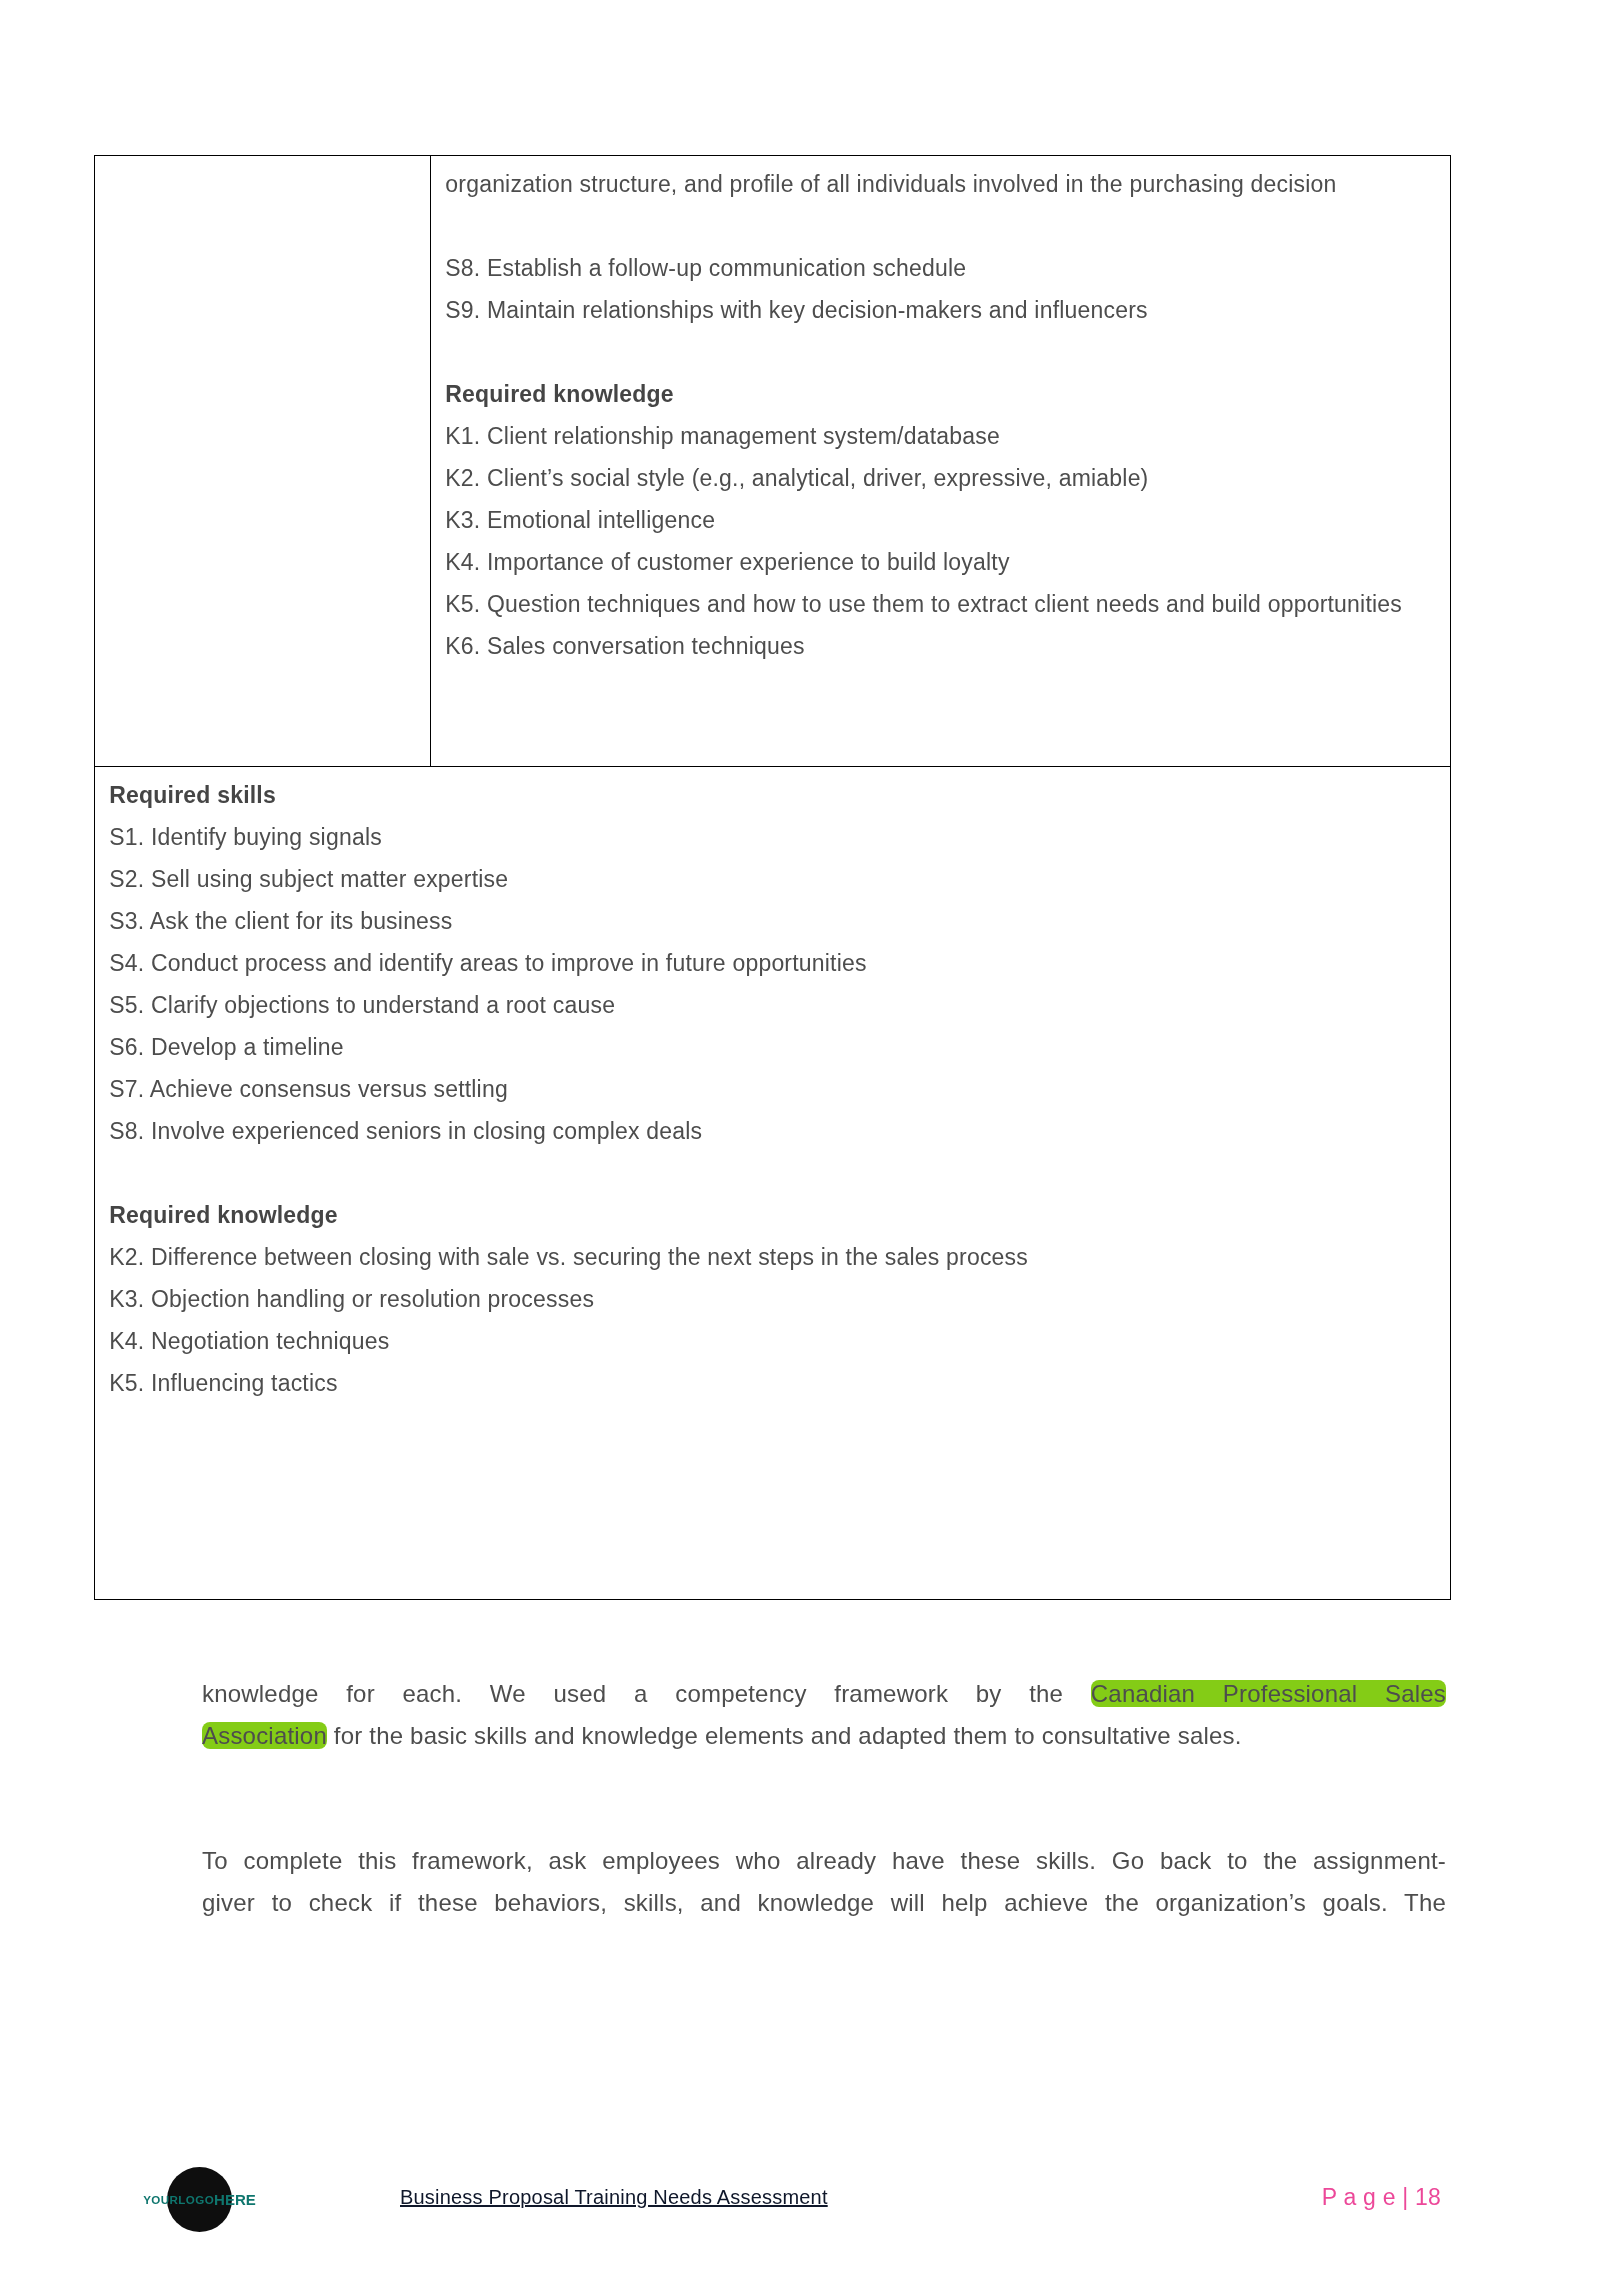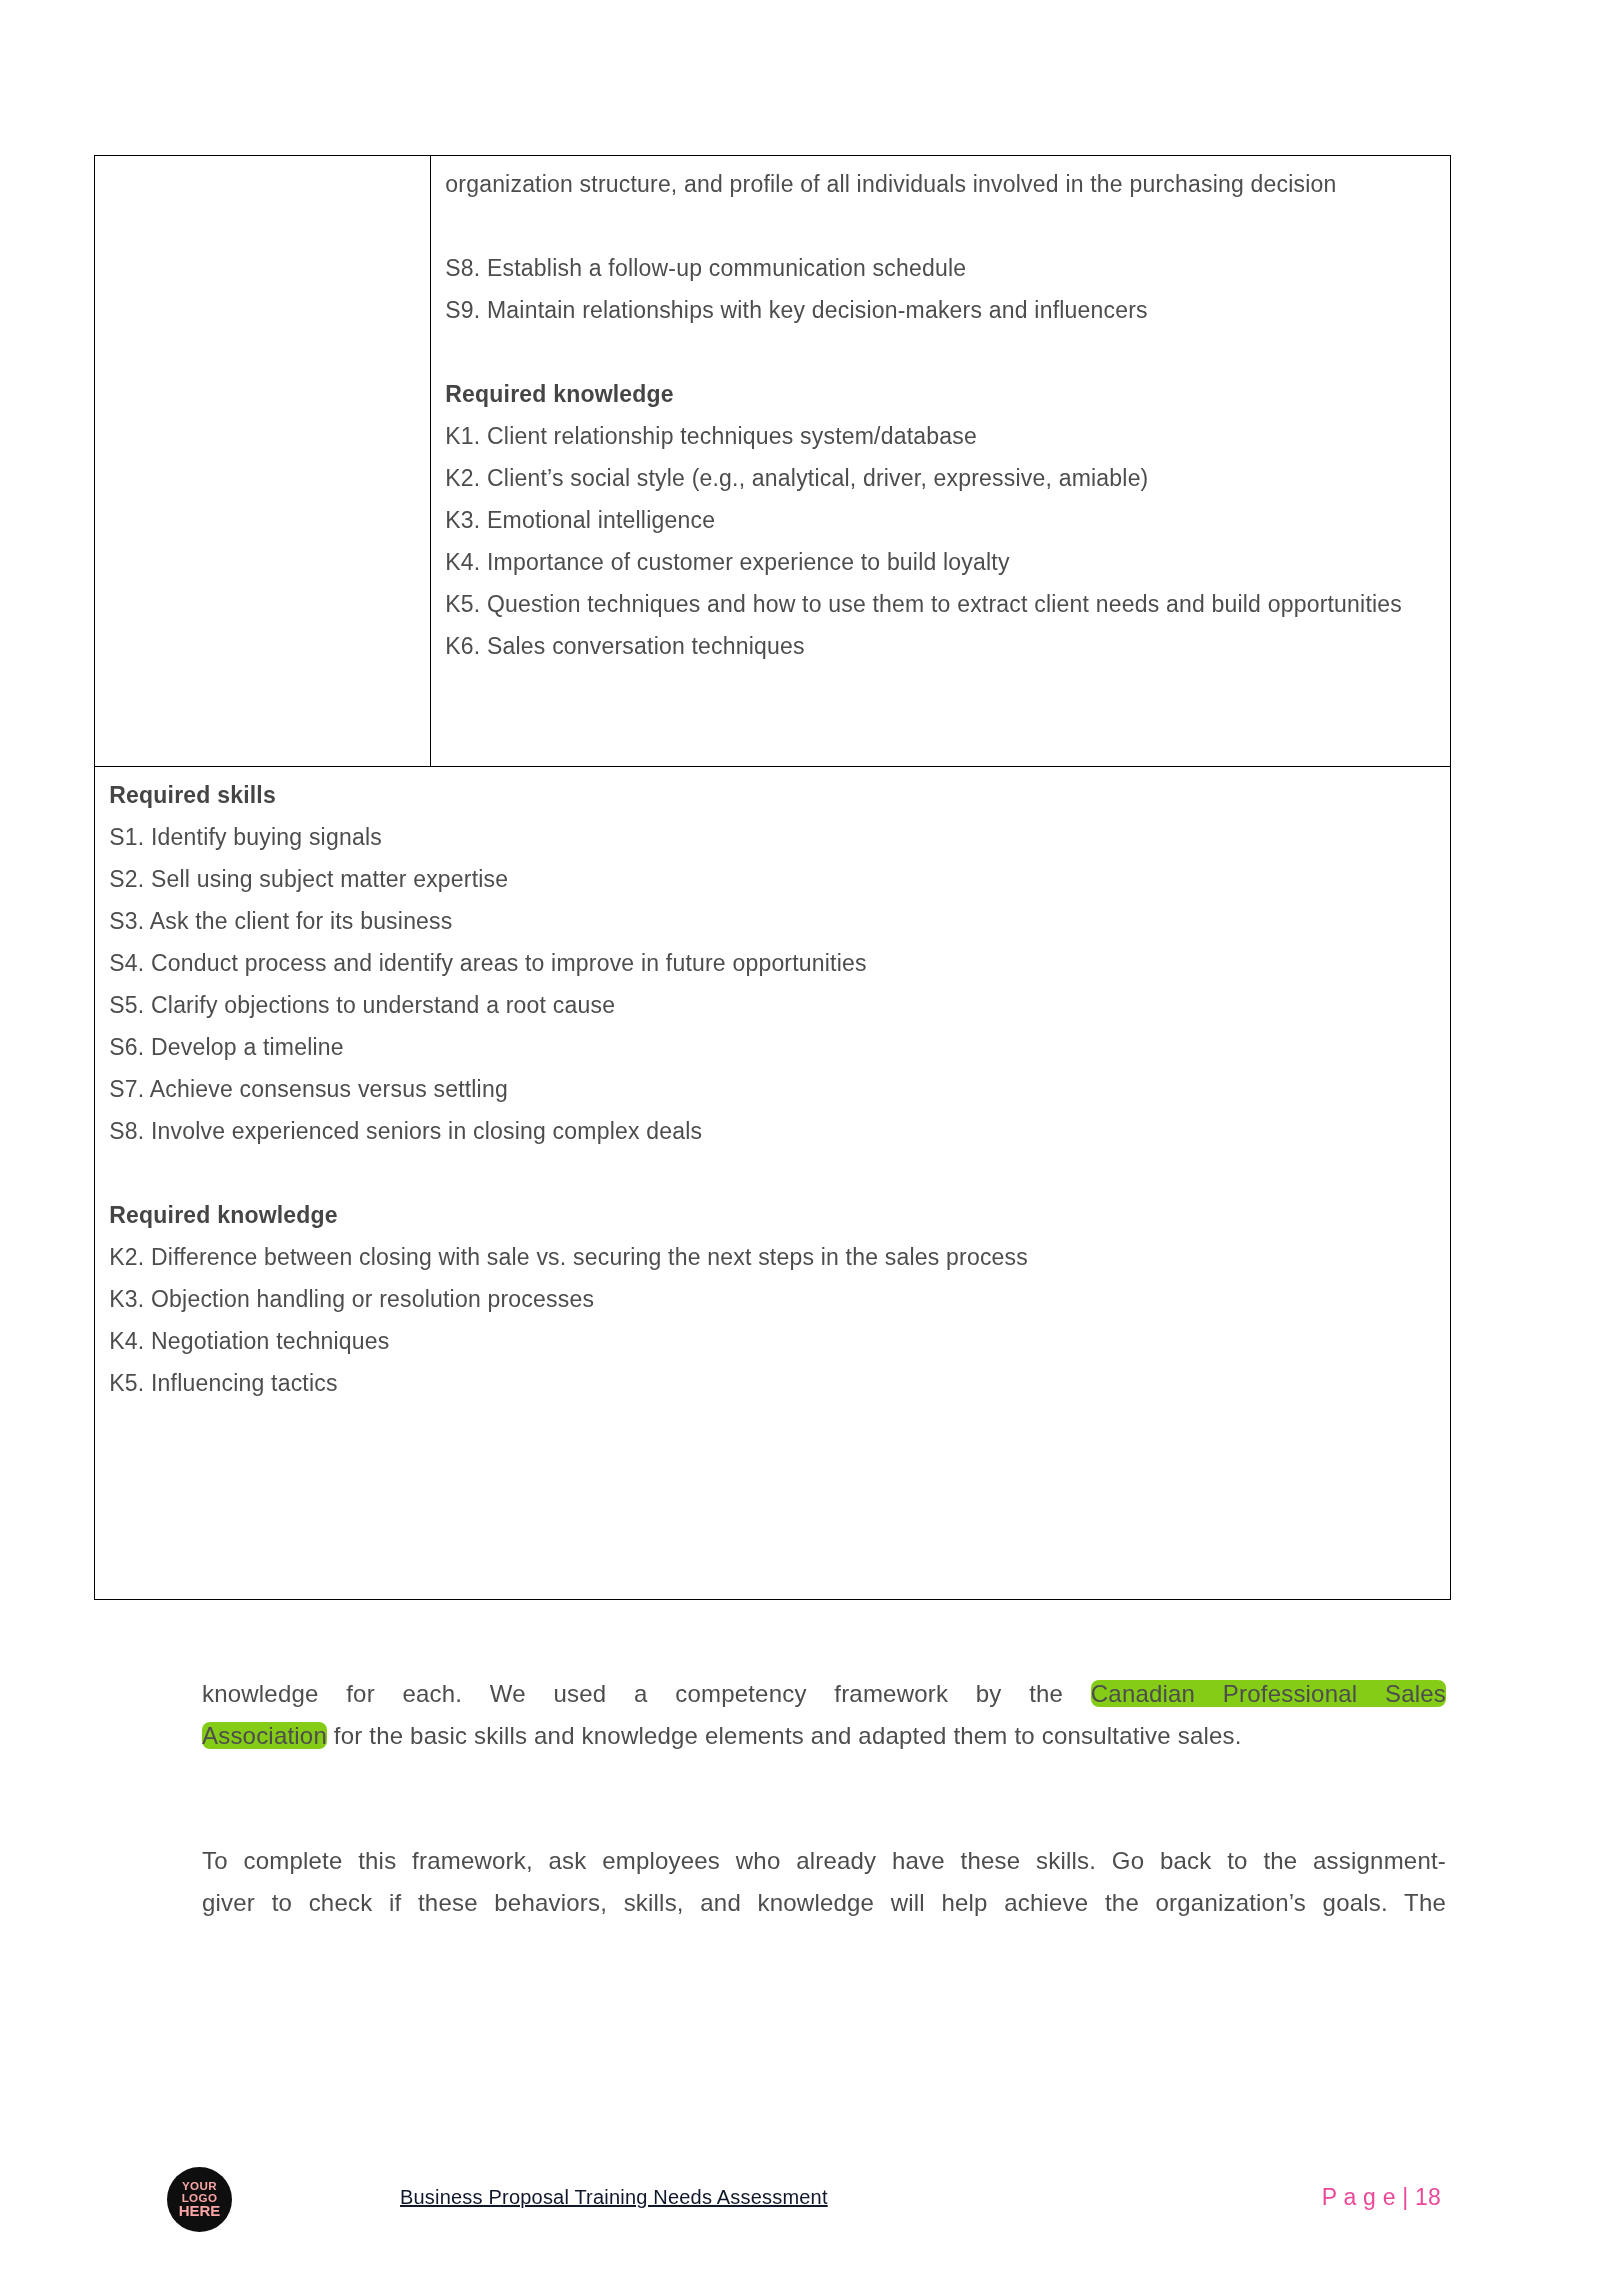--- a/index.html
+++ b/index.html
@@ -50,22 +50,22 @@
   .just{text-align-last:justify;}
   .hl{background:#84cc16;border-radius:8px;}
 
   
   .logo{
     position:absolute;
     left:159px; top:2167px;
     width:65px; height:65px;
     border-radius:50%;
     background:#0e0e0e;
-    color:#fca5a5;
-    display:flex;flex-direction:column;
+    color:#0f766e;
+    display:flex;flex-direction:row;
     align-items:center;justify-content:center;
     text-align:center;
     font-weight:bold;
     letter-spacing:0.4px;
   }
   .logo .l1{font-size:11.6px;line-height:11.6px;}
   .logo .l2{font-size:15px;line-height:16px;letter-spacing:0;}
   .ftitle{
     position:absolute;
     left:392px; top:2182px;
@@ -91,21 +91,21 @@
 
     <div class="row row1">
       <div class="cell cleft"></div>
       <div class="cell cright">
         <div class="ln">organization structure, and profile of all individuals involved in the purchasing decision</div>
         <div class="ln blank"></div>
         <div class="ln">S8. Establish a follow-up communication schedule</div>
         <div class="ln">S9. Maintain relationships with key decision-makers and influencers</div>
         <div class="ln blank"></div>
         <div class="ln bold">Required knowledge</div>
-        <div class="ln">K1. Client relationship techniques system/database</div>
+        <div class="ln">K1. Client relationship management system/database</div>
         <div class="ln">K2. Client’s social style (e.g., analytical, driver, expressive, amiable)</div>
         <div class="ln">K3. Emotional intelligence</div>
         <div class="ln">K4. Importance of customer experience to build loyalty</div>
         <div class="ln">K5. Question techniques and how to use them to extract client needs and build opportunities</div>
         <div class="ln">K6. Sales conversation techniques</div>
       </div>
     </div>
 
     <div class="row row2">
       <div class="cell cright">

